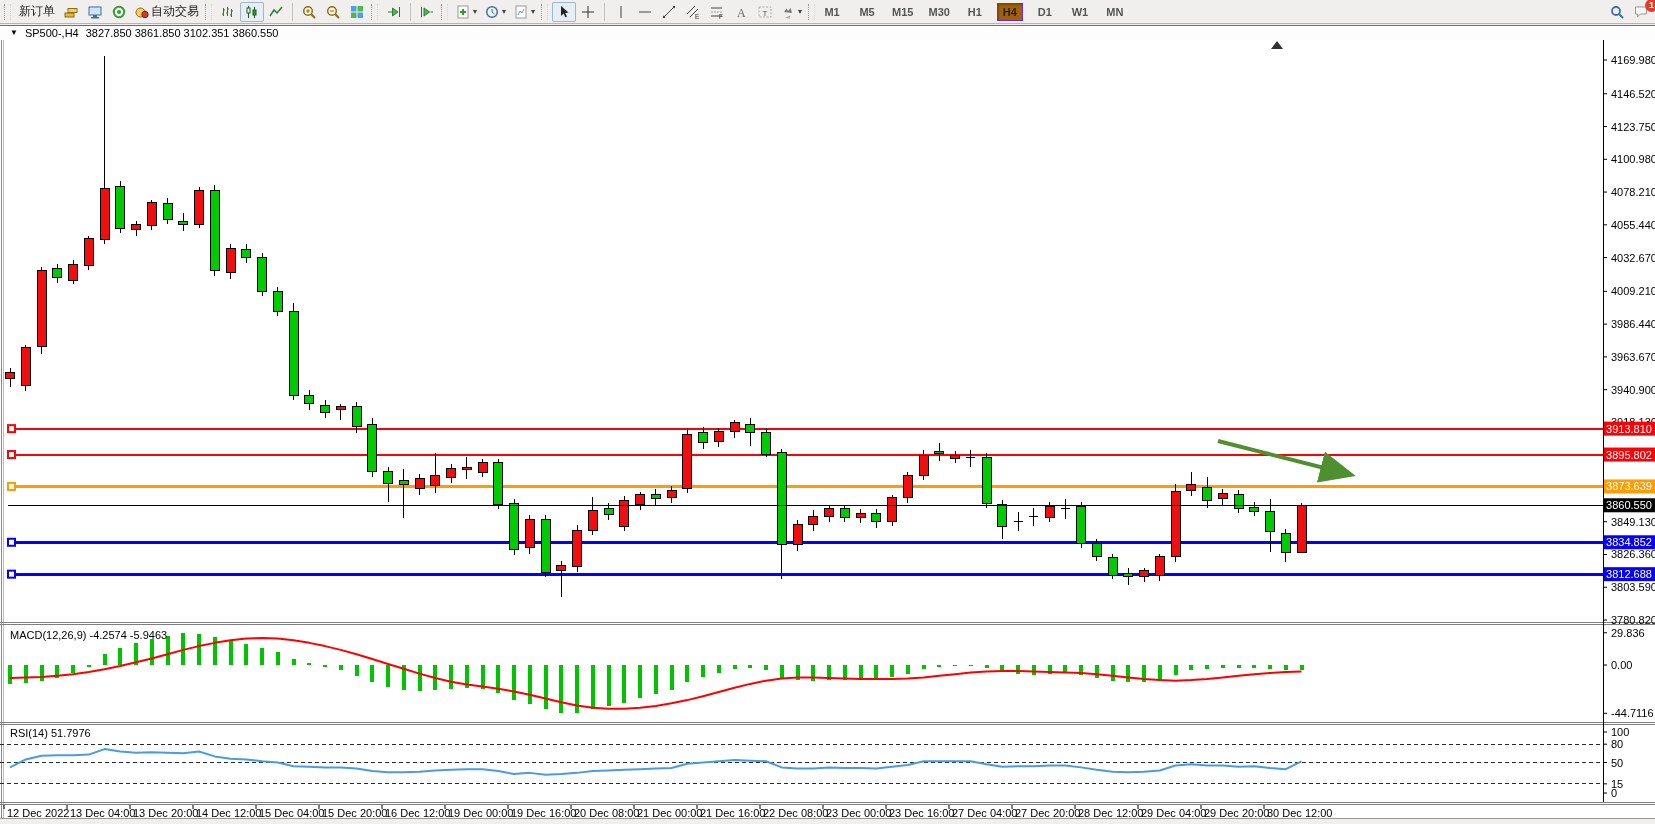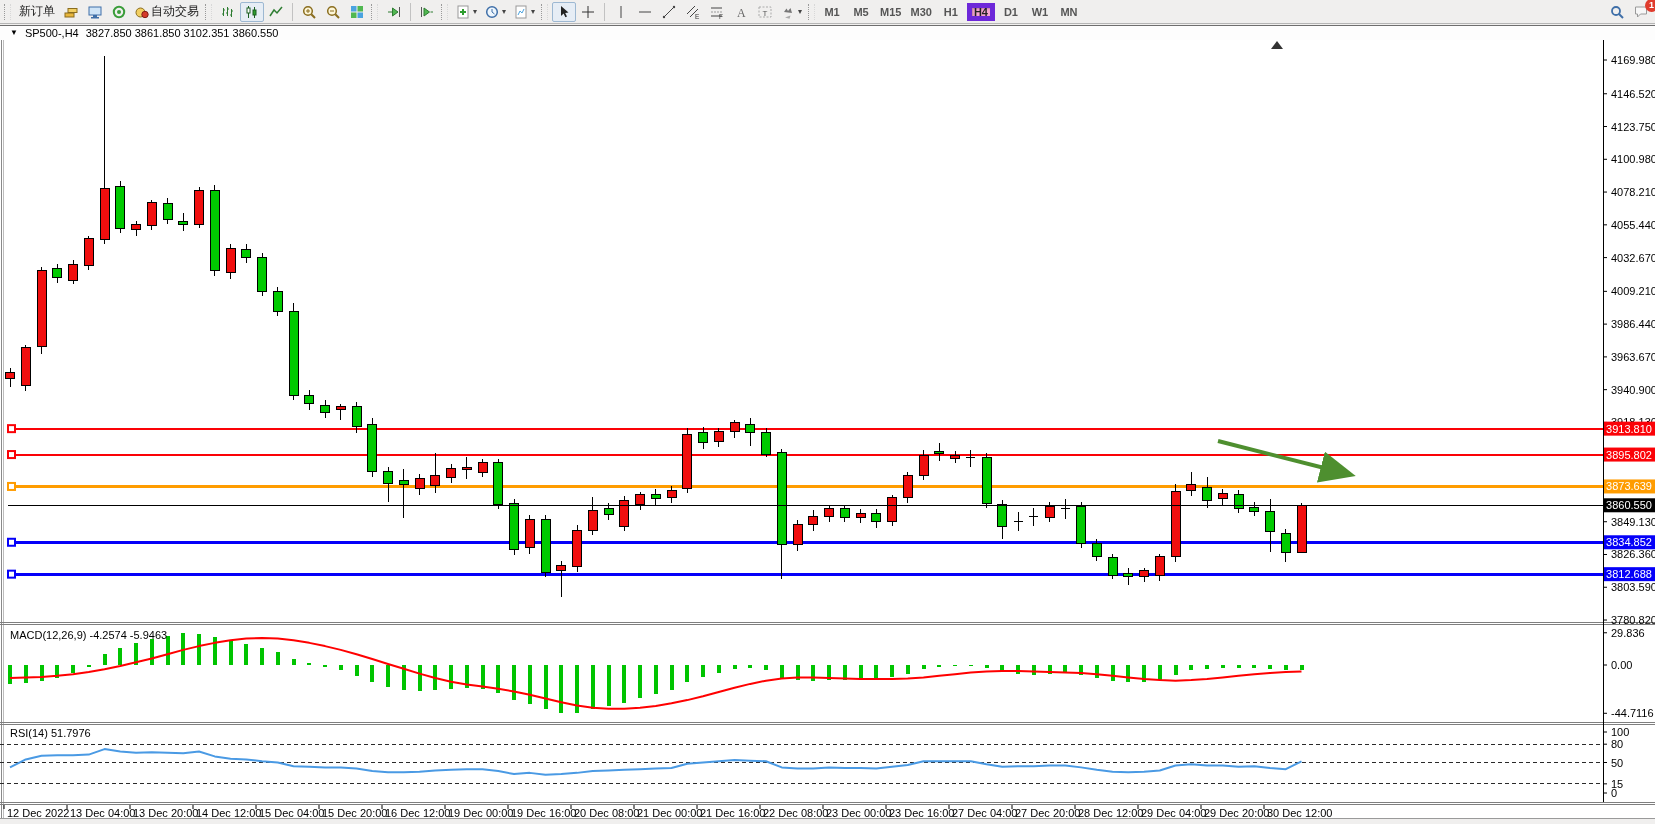--- a/index.html
+++ b/index.html
@@ -12,22 +12,22 @@
   .sep{width:1px;height:18px;background:#c2c2c2;margin:0 4px;}
   .tb-btn{height:20px;min-width:24px;display:flex;align-items:center;justify-content:center;gap:2px;
           background:transparent;border:1px solid transparent;border-radius:2px;padding:0 3px;
           font-size:12px;color:#222;font-family:"Liberation Sans",sans-serif;cursor:default;}
   .tb-btn svg{display:block;}
   .tb-btn.active{background:#e6edf5;border:1px solid #9db8d2;}
   .tb-btn .dd{font-size:8px;color:#444;margin-left:1px;}
   .tf-btn{height:18px;min-width:26px;display:flex;align-items:center;justify-content:center;
           border:1px solid transparent;font-size:11px;font-weight:bold;color:#555;padding:0 2px;background:transparent;
           font-family:"Liberation Sans",sans-serif;}
-  .tf-btn.active{background:#f9a8d4;border:5px solid #6d28d9;box-shadow:inset 1px 1px 2px rgba(0,0,0,.25);color:#222;text-align:center;}
-  #tf-group{display:flex;align-items:center;gap:3px;}
+  .tf-btn.active{background:#a16207;border:1px solid #6d28d9;box-shadow:inset 1px 1px 2px rgba(0,0,0,.25);color:#222;text-align:center;}
+  #tf-group{display:flex;align-items:center;gap:9px;}
   .flex-fill{flex:1;}
   .badge{position:absolute;top:-4px;right:-6px;width:13px;height:13px;border-radius:50%;background:#e03c2d;
          color:#fff;font-size:9px;font-weight:bold;display:flex;align-items:center;justify-content:center;}
   .chat-wrap{position:relative;}
   
   .title-bar{position:absolute;top:25px;left:0;width:1655px;height:15px;background:#fdfdfd;
              border-top:1px solid #6e6e6e;display:flex;align-items:center;gap:7px;padding-left:10px;
              box-sizing:border-box;font-size:11px;color:#000;}
   .title-bar .tri{font-size:8px;line-height:1;}
   #cv{position:absolute;top:40px;left:0;}

